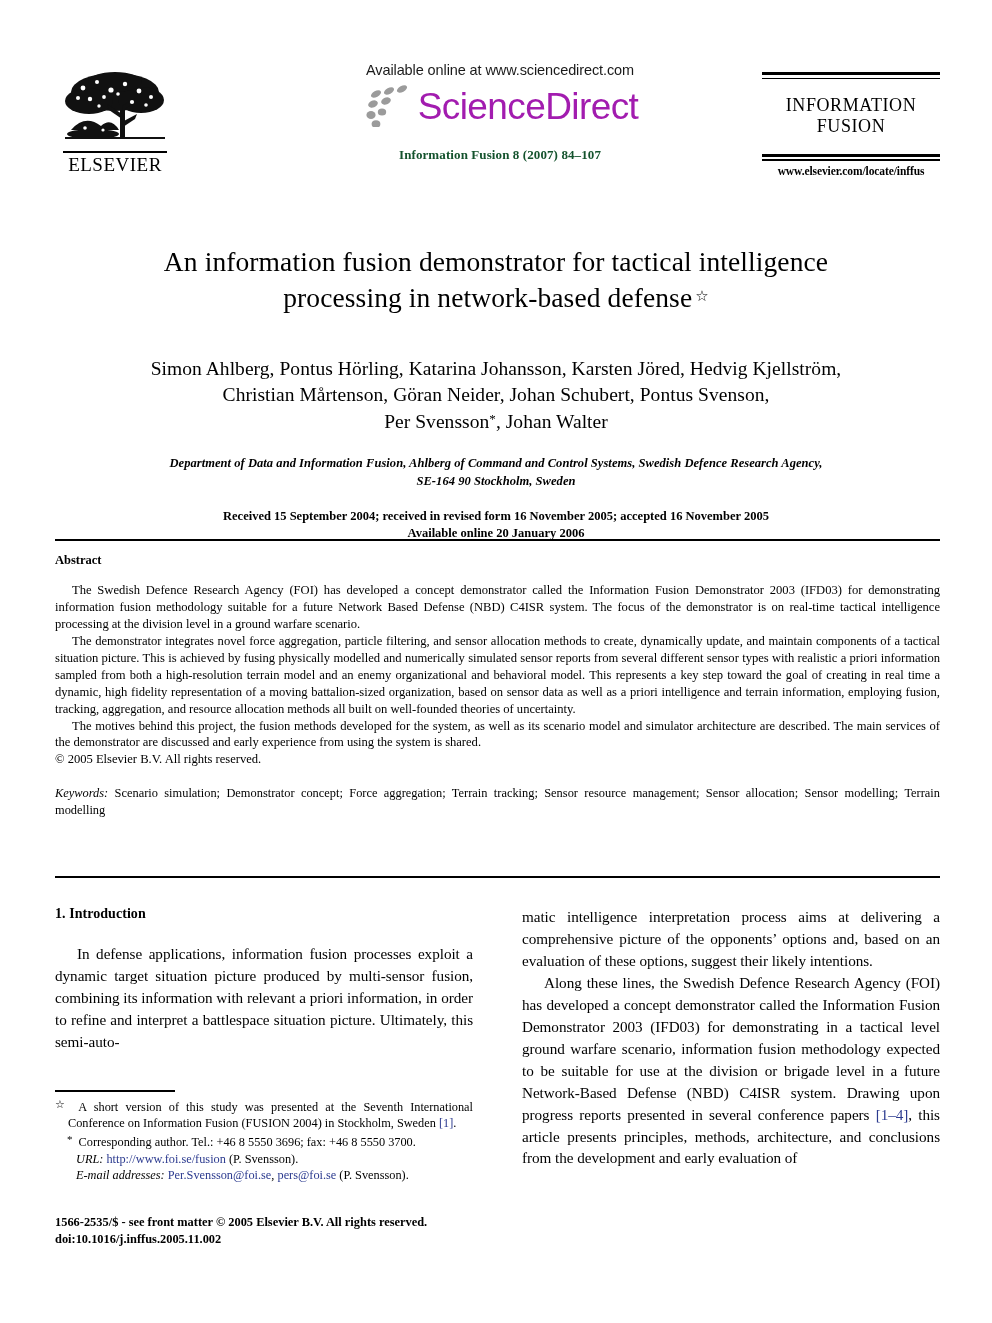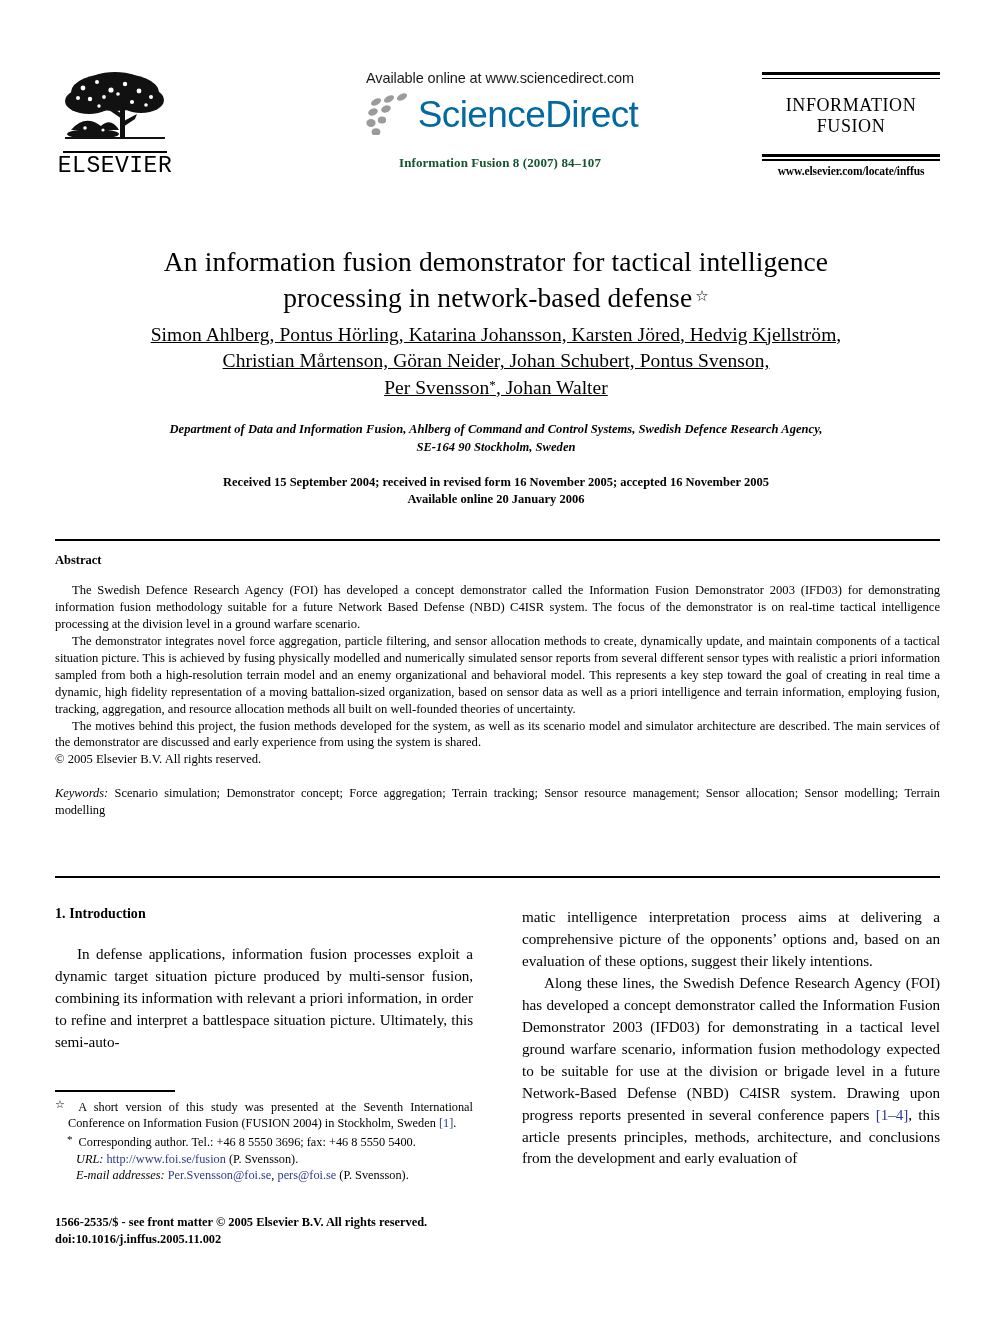--- a/index.html
+++ b/index.html
@@ -45,31 +45,31 @@
     margin: 0 auto;
     display: block;
   }
   .elsevier-rule {
     width: 104px;
     height: 2px;
     background: #000;
     margin: 1px auto 2px auto;
   }
   .elsevier-word {
-    font-family: Liberation Mono, monospace;
-    font-size: 23px;
+    font-family: Liberation Serif, serif;
+    font-size: 19px;
     letter-spacing: 0.5px;
     line-height: 1;
     color: #000;
   }
 
   .sd-block {
     position: absolute;
     left: 225px;
-    top: 8px;
+    top: 0px;
     width: 440px;
     text-align: center;
   }
   .sd-available {
     font-family: "Liberation Sans", "DejaVu Sans", sans-serif;
     font-size: 14.5px;
     letter-spacing: -0.1px;
     color: #1a1a1a;
     margin-bottom: 4px;
   }
@@ -83,21 +83,21 @@
   .sd-mark {
     width: 54px;
     height: 42px;
     margin-right: 2px;
   }
   .sd-wordmark {
     font-family: "Liberation Sans", "DejaVu Sans", sans-serif;
     font-size: 37px;
     font-weight: 400;
     letter-spacing: -0.6px;
-    color: #0369a1;
+    color: #a21caf;
     line-height: 1;
   }
   .journal-ref {
     font-family: "Liberation Serif", "DejaVu Serif", serif;
     font-size: 13px;
     font-weight: bold;
     color: #14532d;
     margin-top: 17px;
     letter-spacing: 0.1px;
   }
@@ -145,23 +145,22 @@
   }
   .title-star {
     font-size: 15px;
     vertical-align: 6px;
     padding-left: 3px;
   }
   .authors {
     font-family: "Liberation Serif", "DejaVu Serif", serif;
     font-size: 19.5px;
     line-height: 1.38;
-    margin-top: 6px;
+    margin-top: 40px;
     letter-spacing: 0.05px;
-    text-decoration: underline;
   }
   .authors .corr-star {
     font-size: 13px;
     vertical-align: 5px;
   }
   .affiliation {
     font-family: "Liberation Serif", "DejaVu Serif", serif;
     font-style: italic;
     font-weight: bold;
     font-size: 12.5px;
@@ -433,21 +432,21 @@
       <p class="body-p cont">matic intelligence interpretation process aims at delivering a comprehensive picture of the opponents’ options and, based on an evaluation of these options, suggest their likely intentions.</p>
       <p class="body-p"><span>Along these lines, the Swedish Defence Research Agency (FOI) has developed a concept demonstrator called the Information Fusion Demonstrator 2003 (IFD03) for demonstrating in a tactical level ground warfare scenario, information fusion methodology expected to be suitable for use at the division or brigade level in a future Network-Based Defense (NBD) C4ISR system. Drawing upon progress reports presented in several conference papers </span><span class="ref-link">[1–4]</span><span>, this article presents principles, methods, architecture, and conclusions from the development and early evaluation of</span></p>
     </div>
   </div>
 
   <div class="footnotes">
     <div class="fn-rule"></div>
 
     <p class="fn fn-hang"><span class="fn-star">☆</span><span> A short version of this study was presented at the Seventh International Conference on Information Fusion (FUSION 2004) in Stockholm, Sweden </span><span class="fn-link">[1]</span><span>.</span></p>
 
-    <p class="fn fn-indent2"><span class="fn-star">*</span><span> Corresponding author. Tel.: +46 8 5550 3696; fax: +46 8 5550 5400.</span></p>
+    <p class="fn fn-indent2"><span class="fn-star">*</span><span> Corresponding author. Tel.: +46 8 5550 3696; fax: +46 8 5550 3700.</span></p>
 
     <p class="fn fn-sub"><span class="fn-ital">URL:</span> <span class="fn-link">http://www.foi.se/fusion</span><span> (P. Svensson).</span></p>
 
     <p class="fn fn-sub"><span class="fn-ital">E-mail addresses:</span> <span class="fn-link">Per.Svensson@foi.se</span><span>, </span><span class="fn-link">pers@foi.se</span><span> (P. Svensson).</span></p>
   </div>
 
   <div class="imprint">
     <div>1566-2535/$ - see front matter © 2005 Elsevier B.V. All rights reserved.</div>
     <div>doi:10.1016/j.inffus.2005.11.002</div>
   </div>

